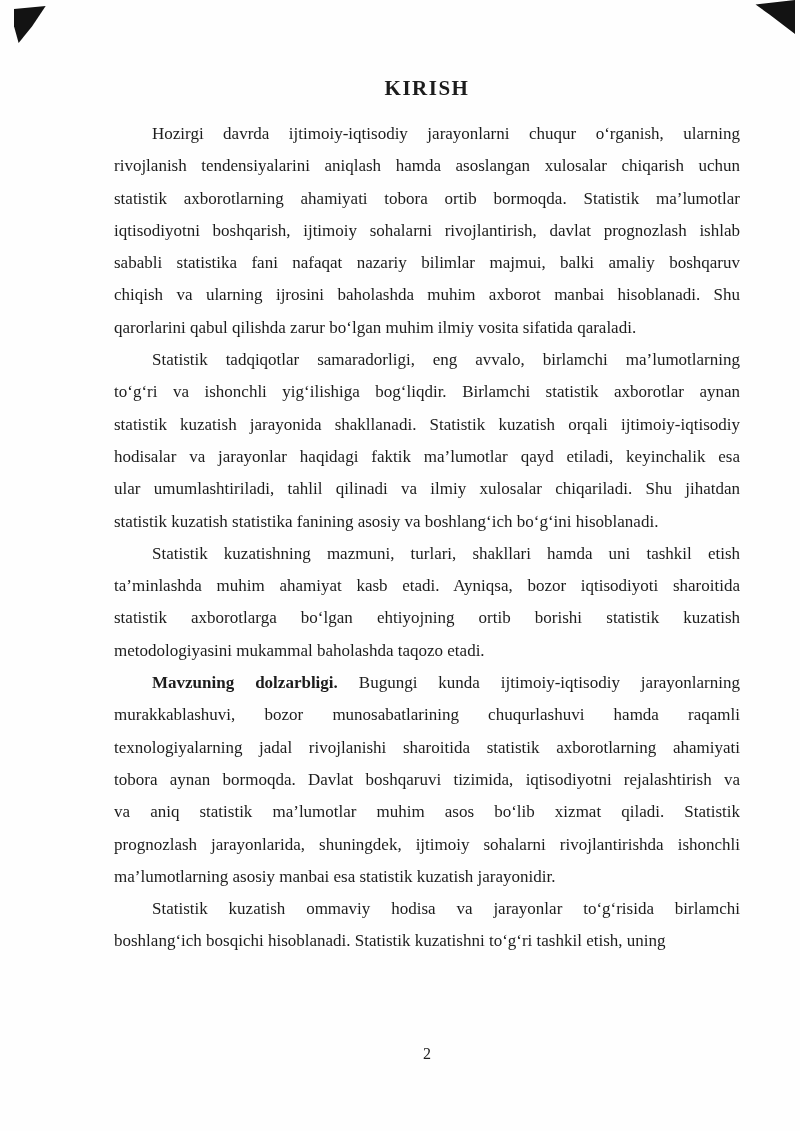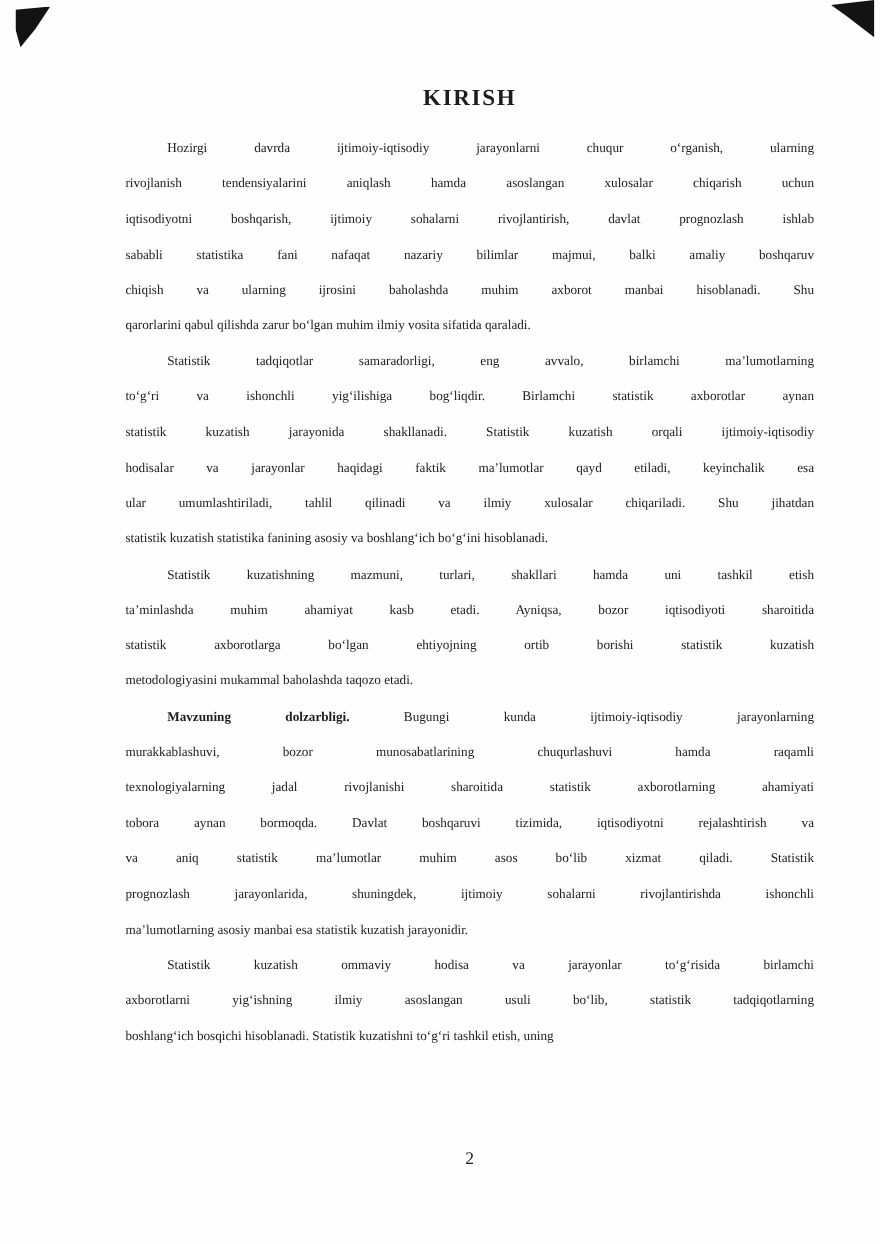--- a/index.html
+++ b/index.html
@@ -46,21 +46,21 @@
     font-size: 21px;
     font-weight: bold;
     line-height: 20px;
     text-align: center;
     letter-spacing: 1.5px;
   }
   .paragraph {
     margin: 0;
   }
   .line {
-    font-size: 12px;
+    font-size: 17px;
     line-height: 32.3px;
     text-align: justify;
     text-align-last: justify;
     white-space: normal;
   }
   .line.first {
     text-indent: 38px;
   }
   .line.last {
     text-align-last: left;
@@ -81,20 +81,21 @@
 <div class="page">
   <div class="corner-mark left"></div>
   <div class="corner-mark right"></div>
 
   <div class="content">
     <h1 class="title">KIRISH</h1>
     <div id="paragraphs">
         <div class="paragraph">
           <div class="line first">Hozirgi davrda ijtimoiy-iqtisodiy jarayonlarni chuqur oʻrganish, ularning</div>
           <div class="line">rivojlanish tendensiyalarini aniqlash hamda asoslangan xulosalar chiqarish uchun</div>
+          <div class="line">statistik axborotlarning ahamiyati tobora ortib bormoqda. Statistik ma’lumotlar</div>
           <div class="line">iqtisodiyotni boshqarish, ijtimoiy sohalarni rivojlantirish, davlat prognozlash ishlab</div>
           <div class="line">sababli statistika fani nafaqat nazariy bilimlar majmui, balki amaliy boshqaruv</div>
           <div class="line">chiqish va ularning ijrosini baholashda muhim axborot manbai hisoblanadi. Shu</div>
           <div class="line last">qarorlarini qabul qilishda zarur boʻlgan muhim ilmiy vosita sifatida qaraladi.</div>
         </div>
         <div class="paragraph">
           <div class="line first">Statistik tadqiqotlar samaradorligi, eng avvalo, birlamchi ma’lumotlarning</div>
           <div class="line">toʻgʻri va ishonchli yigʻilishiga bogʻliqdir. Birlamchi statistik axborotlar aynan</div>
           <div class="line">statistik kuzatish jarayonida shakllanadi. Statistik kuzatish orqali ijtimoiy-iqtisodiy</div>
           <div class="line">hodisalar va jarayonlar haqidagi faktik ma’lumotlar qayd etiladi, keyinchalik esa</div>
@@ -111,20 +112,19 @@
           <div class="line first"><b>Mavzuning dolzarbligi.</b> Bugungi kunda ijtimoiy-iqtisodiy jarayonlarning</div>
           <div class="line">murakkablashuvi, bozor munosabatlarining chuqurlashuvi hamda raqamli</div>
           <div class="line">texnologiyalarning jadal rivojlanishi sharoitida statistik axborotlarning ahamiyati</div>
           <div class="line">tobora aynan bormoqda. Davlat boshqaruvi tizimida, iqtisodiyotni rejalashtirish va</div>
           <div class="line">va aniq statistik ma’lumotlar muhim asos boʻlib xizmat qiladi. Statistik</div>
           <div class="line">prognozlash jarayonlarida, shuningdek, ijtimoiy sohalarni rivojlantirishda ishonchli</div>
           <div class="line last">ma’lumotlarning asosiy manbai esa statistik kuzatish jarayonidir.</div>
         </div>
         <div class="paragraph">
           <div class="line first">Statistik kuzatish ommaviy hodisa va jarayonlar toʻgʻrisida birlamchi</div>
-          <div class="line">axborotlarni yigʻishning ilmiy asoslangan usuli boʻlib, statistik tadqiqotlarning</div>
           <div class="line last">boshlangʻich bosqichi hisoblanadi. Statistik kuzatishni toʻgʻri tashkil etish, uning</div>
         </div>
       </div>
   </div>
 
   <div class="page-number">2</div>
 </div>
 
 </body></html>

